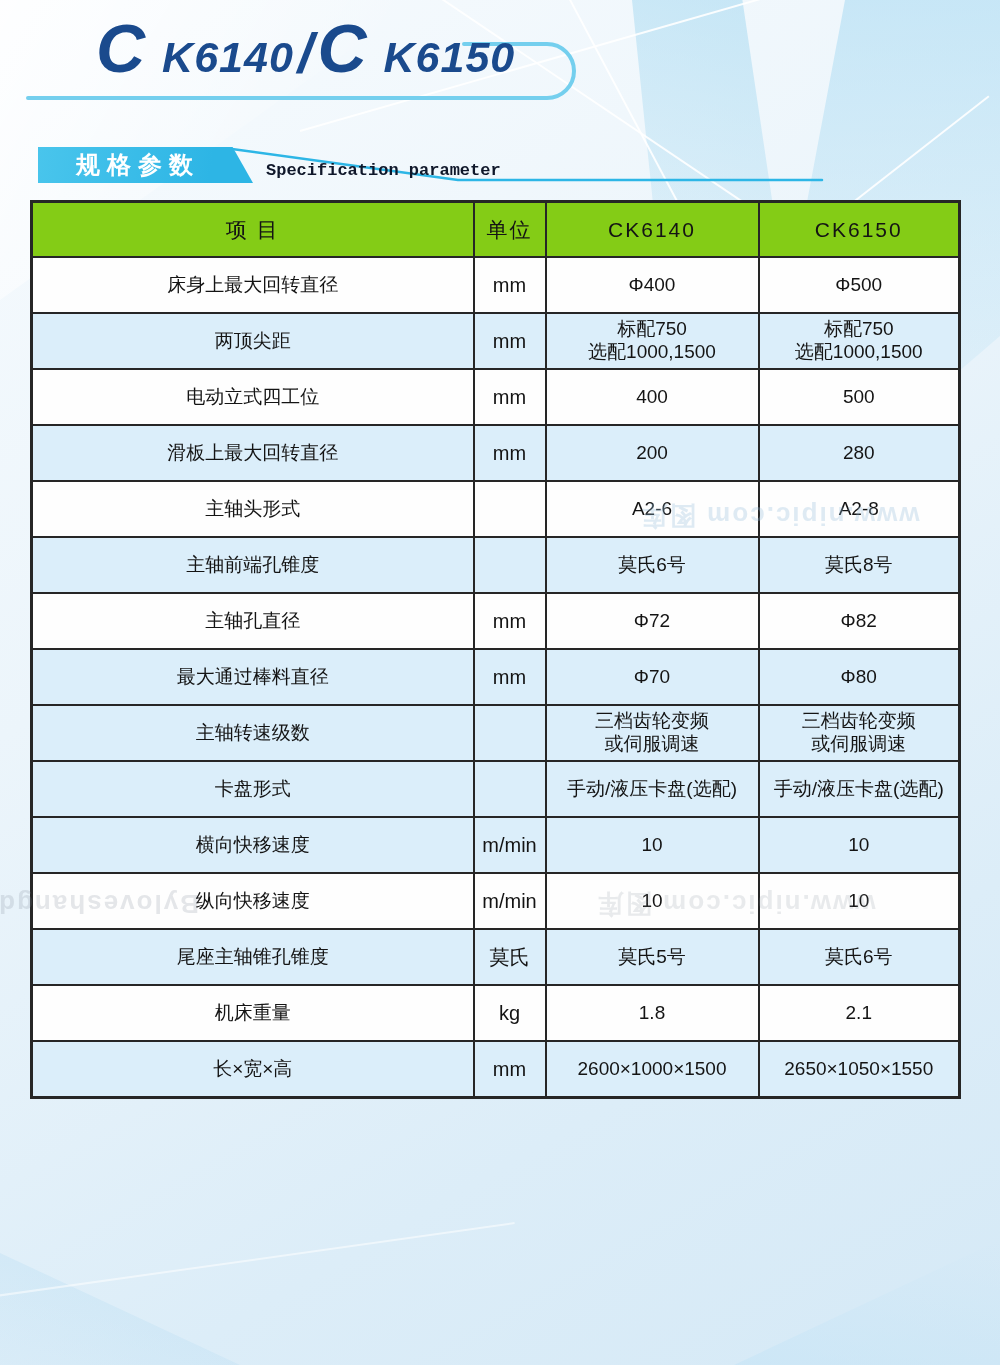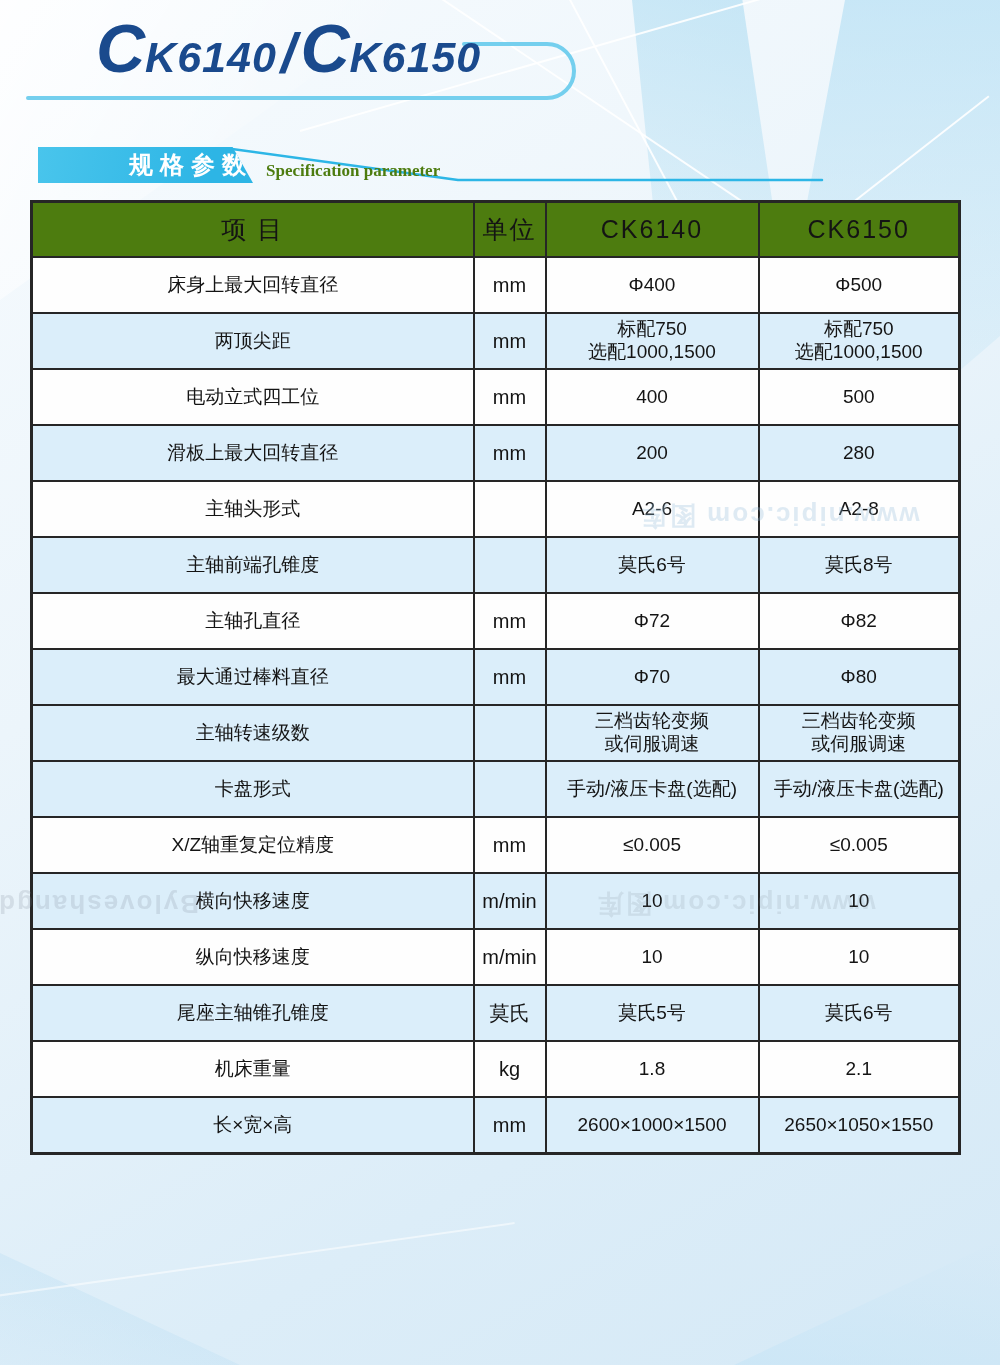--- a/index.html
+++ b/index.html
@@ -30,41 +30,41 @@
   .wl1{left:430px;top:-10px;width:620px;transform:rotate(34deg);}
   .wl2{left:300px;top:130px;width:720px;transform:rotate(-16deg);}
   .wl3{left:560px;top:-20px;width:540px;transform:rotate(62deg);}
   .wl4{left:650px;top:360px;width:430px;transform:rotate(-38deg);}
   .wl5{left:-40px;top:1300px;width:560px;transform:rotate(-8deg);opacity:.6;}
 
   
   .logo{position:absolute;left:96px;top:14px;display:flex;align-items:baseline;
     color:#1a4a8d;font-style:italic;font-weight:bold;z-index:5;}
   .logo .big{font-size:68px;line-height:1;}
-  .logo .small{font-size:43px;line-height:1;letter-spacing:1px;}
+  .logo .small{font-size:43px;line-height:1;letter-spacing:1px;margin-left:17px;}
   .logo .slash{font-size:56px;line-height:1;margin:0 4px;}
   .swoosh-svg{position:absolute;left:0;top:0;z-index:4;pointer-events:none;}
 
   
   .banner-chip{position:absolute;left:38px;top:147px;width:215px;height:36px;
     background:linear-gradient(100deg,#49c5ec 0%,#2db5e5 80%);
     clip-path:polygon(0 0,90.5% 0,100% 100%,0 100%);z-index:5;}
   .banner-chip span{display:block;color:#fff;font-weight:bold;font-size:24px;
-    letter-spacing:7px;line-height:36px;padding-left:38px;text-align:right;}
+    letter-spacing:7px;line-height:36px;padding-left:38px;}
   .banner-en{position:absolute;left:266px;top:161px;z-index:5;
-    font-family:Liberation Serif, serif;font-weight:bold;
-    font-size:17px;color:#4d7c0f;}
+    font-family:Liberation Mono, monospace;font-weight:bold;
+    font-size:17px;color:#0f172a;}
 
   
   table.spec{position:absolute;left:30px;top:200px;width:928px;z-index:2;
     border-collapse:collapse;table-layout:fixed;background:#fff;
     border:3px solid #262626;}
   .spec th,.spec td{border:2px solid #262626;text-align:center;vertical-align:middle;
     color:#141414;font-weight:normal;padding:2px 4px;white-space:pre-line;}
-  .spec thead th{background:#4d7c0f;font-size:25px;height:49px;letter-spacing:2px;}
+  .spec thead th{background:#84cc16;font-size:21px;height:49px;letter-spacing:2px;}
   .spec td{font-size:19px;height:50px;line-height:1.2;}
   .spec td.c-unit{font-size:20px;}
   .spec tr.white td{background:#fefefe;}
   .spec tr.blue td{background:#dbeefa;}
 
   
   .wm{position:absolute;z-index:3;transform:rotate(180deg);font-weight:bold;
     pointer-events:none;white-space:nowrap;}
   .wm-left{left:-12px;top:888px;font-size:26px;color:rgba(125,136,148,.20);letter-spacing:2px;}
   .wm-mid{left:596px;top:886px;font-size:26px;color:rgba(125,136,148,.17);letter-spacing:2px;}
@@ -175,26 +175,20 @@
 或伺服调速</td>
         <td class="c-v">三档齿轮变频
 或伺服调速</td>
       </tr>
       <tr class="blue">
         <td class="c-item">卡盘形式</td>
         <td class="c-unit"></td>
         <td class="c-v">手动/液压卡盘(选配)</td>
         <td class="c-v">手动/液压卡盘(选配)</td>
       </tr>
-      <tr class="white">
-        <td class="c-item">X/Z轴重复定位精度</td>
-        <td class="c-unit">mm</td>
-        <td class="c-v">≤0.005</td>
-        <td class="c-v">≤0.005</td>
-      </tr>
       <tr class="blue">
         <td class="c-item">横向快移速度</td>
         <td class="c-unit">m/min</td>
         <td class="c-v">10</td>
         <td class="c-v">10</td>
       </tr>
       <tr class="white">
         <td class="c-item">纵向快移速度</td>
         <td class="c-unit">m/min</td>
         <td class="c-v">10</td>

